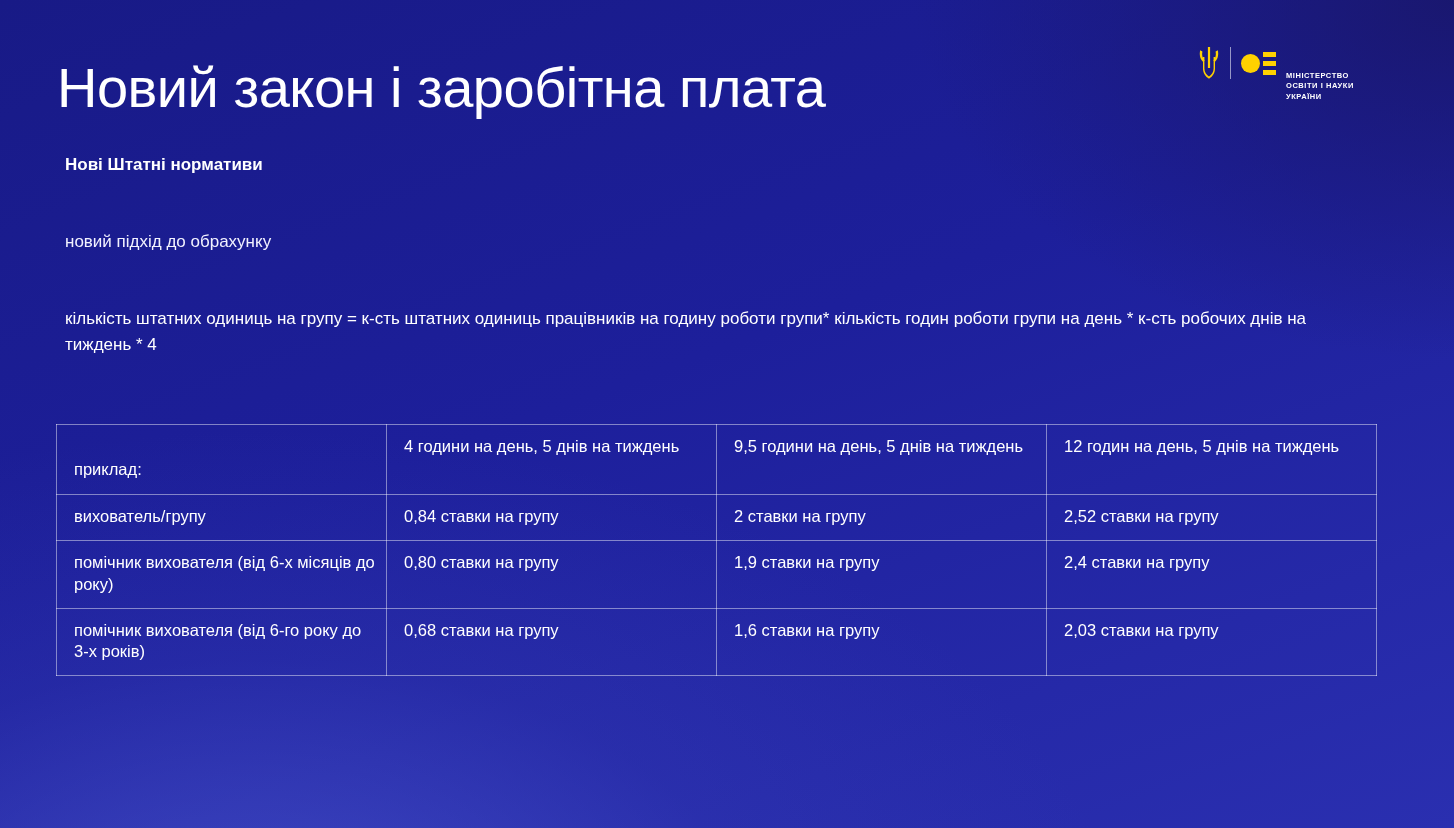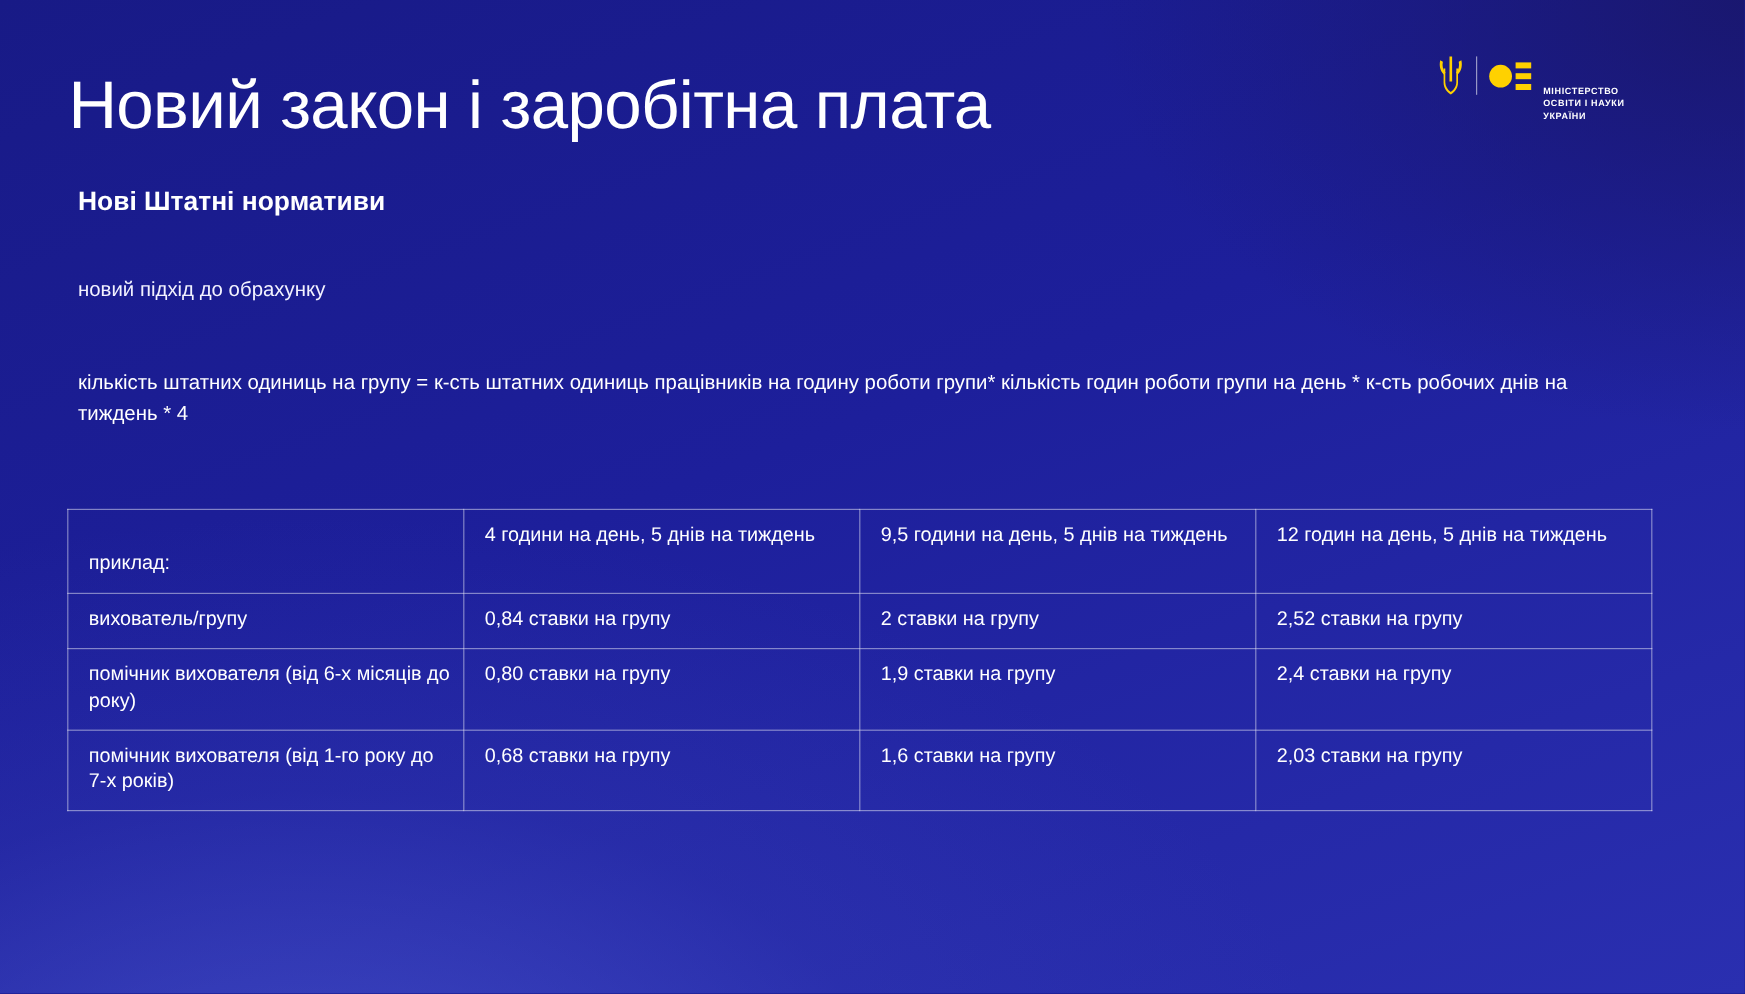--- a/index.html
+++ b/index.html
@@ -90,21 +90,21 @@
     line-height: 1.08;
     font-weight: normal;
     letter-spacing: -0.5px;
     color: #ffffff;
   }
 
   .subtitle {
     position: absolute;
     top: 155px;
     left: 65px;
-    font-size: 22px;
+    font-size: 17px;
     font-weight: bold;
     color: #ffffff;
   }
 
   .lead {
     position: absolute;
     top: 232px;
     left: 65px;
     font-size: 17px;
     color: #f2f2ff;
@@ -218,21 +218,21 @@
           <td>2 ставки на групу</td>
           <td>2,52 ставки на групу</td>
         </tr>
         <tr class="tall">
           <td>помічник вихователя (від 6-х місяців до року)</td>
           <td>0,80 ставки на групу</td>
           <td>1,9 ставки на групу</td>
           <td>2,4  ставки на групу</td>
         </tr>
         <tr class="tall">
-          <td>помічник вихователя (від 1-го року до 7-х років)</td>
+          <td>помічник вихователя (від 6-го року до 3-х років)</td>
           <td>0,68 ставки на групу</td>
           <td>1,6 ставки на групу</td>
           <td>2,03 ставки на групу</td>
         </tr>
       </tbody>
     </table>
   </div>
 
 </div>
 

